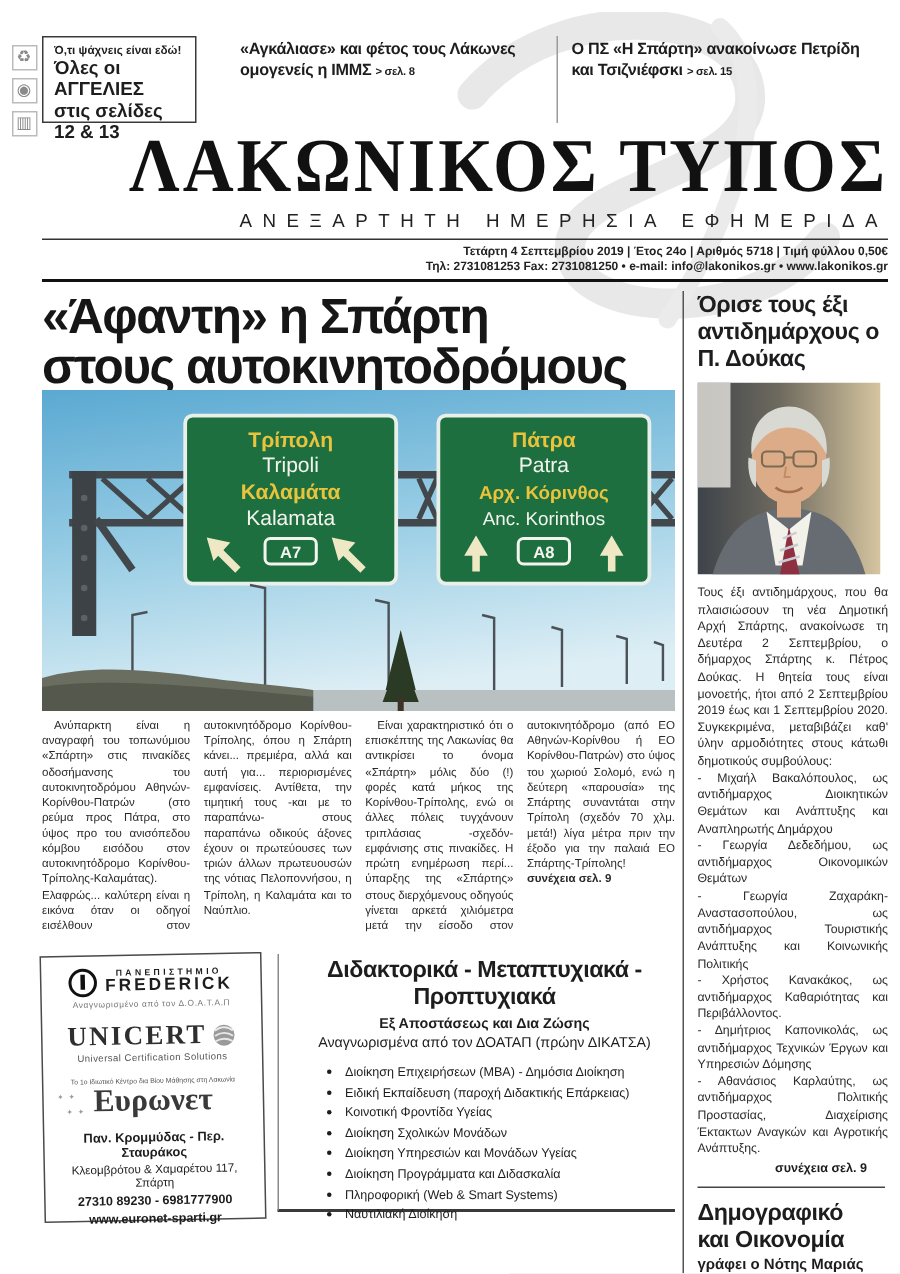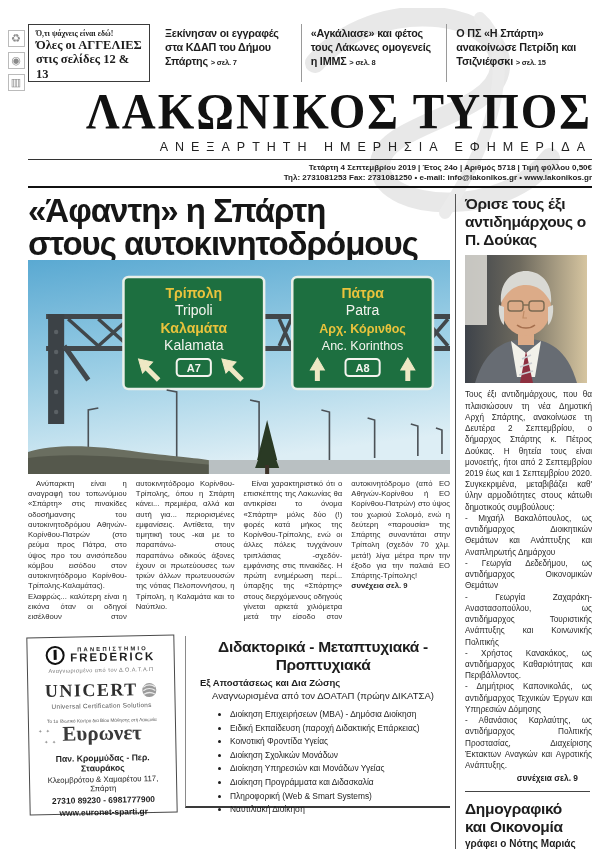--- a/index.html
+++ b/index.html
@@ -11,21 +11,21 @@
   
   .watermark { position:absolute; left:285px; top:8px; z-index:0; opacity:.5; }
   .content { position:relative; z-index:1; }
 
   
   .side-icons { position:absolute; left:6px; top:30px; width:20px; display:flex; flex-direction:column; gap:5px; align-items:center; color:#8a8a8a; z-index:2;}
   .side-icons span { font-size:11px; line-height:1; border:1px solid #bbb; width:15px; height:15px; display:flex; align-items:center; justify-content:center; }
 
   
   .topbar { display:flex; margin:24px 8px 4px 28px; height:58px; }
-  .adbox { border:1.5px solid #3a3a3a; width:122px; padding:4px 7px 2px; margin-right:6px; box-sizing:border-box;font-family:Liberation Serif, serif; }
+  .adbox { border:1.5px solid #3a3a3a; width:103px; padding:4px 7px 2px; margin-right:20px; box-sizing:border-box; }
   .adbox .l1 { font-size:7.8px; font-weight:bold; }
   .adbox .l2, .adbox .l3 { font-size:12.5px; font-weight:bold; line-height:1.15; }
   .teaser { flex:1; padding:2px 9px 0; font-size:10.8px; font-weight:bold; line-height:1.3; letter-spacing:-0.2px; }
   .teaser + .teaser { border-left:1px solid #9a9a9a; }
   .pageref { font-size:7.5px; font-weight:bold; white-space:nowrap; }
 
   
   .masthead { margin:0 8px 0 28px; text-align:right; }
   .masthead h1 { margin:0; font-family:"Liberation Serif","DejaVu Serif",serif; font-weight:bold; font-size:47px; letter-spacing:2px; line-height:1.02; transform:scaleY(1.08); transform-origin:top; color:#111; }
   .masthead .subtitle { font-size:12.5px; letter-spacing:7px; margin-top:6px; color:#222; }
@@ -65,21 +65,21 @@
   .euronet { font-family:"Liberation Serif",serif; font-size:21px; font-weight:bold; color:#3a3a3a; line-height:1; }
   .euronet-wrap::before { content:"✦ ✦"; position:absolute; left:4px; top:9px; font-size:5px; color:#999; letter-spacing:1px; }
   .euronet-wrap::after  { content:"✦ ✦"; position:absolute; left:10px; bottom:0px; font-size:5px; color:#999; letter-spacing:1px; }
   .ad-owners { font-size:8.6px; font-weight:bold; margin-top:9px; }
   .ad-address { font-size:7.8px; margin-top:2px; }
   .ad-phones { font-size:8.4px; font-weight:bold; margin-top:2px; }
   .ad-web { font-size:8.4px; font-weight:bold; margin-top:2px; }
 
   .ad-center { flex:1; border-left:1px solid #8a8a8a; margin-left:9px; padding:2px 4px 8px 14px; border-bottom:2px solid #3a3a3a; height:160px; box-sizing:content-box; }
   .ad-title { font-size:15.5px; font-weight:bold; text-align:center; letter-spacing:-0.3px; }
-  .ad-sub1 { font-size:9.5px; font-weight:bold; margin-top:3px; }
+  .ad-sub1 { font-size:9.5px; font-weight:bold; text-align:center; margin-top:3px; }
   .ad-sub2 { font-size:9.5px; text-align:center; margin-top:2px; }
   .ad-list { margin:7px 0 0; padding-left:30px; font-size:8.4px; line-height:1.62; }
   .ad-list li { margin:0; }
 
   
   .sb-headline { font-size:15.5px; font-weight:bold; line-height:1.15; margin:1px 0 7px; letter-spacing:-0.3px; }
   .portrait { width:122px; height:128px; display:block; }
   .sb-body { font-size:8.2px; line-height:1.37; text-align:justify; white-space:pre-line; margin-top:6px; color:#2a2a2a; }
   .sb-cont { font-size:8.4px; font-weight:bold; text-align:right; padding-right:14px; margin-top:2px; }
   .sb-divider { border:none; border-top:1.5px solid #444; margin:8px 2px 8px 0; }
@@ -102,24 +102,20 @@
     <span>▥</span>
   </div>
 
   <div class="content">
 
     <div class="topbar">
       <div class="adbox">
         <div class="l1">Ό,τι ψάχνεις είναι εδώ!</div>
         <div class="l2">Όλες οι ΑΓΓΕΛΙΕΣ</div>
         <div class="l3">στις σελίδες 12 &amp; 13</div>
-      </div>
-      <div class="teaser">
-        <span>Ξεκίνησαν οι εγγραφές στα ΚΔΑΠ του Δήμου Σπάρτης</span>
-        <span class="pageref">&gt; σελ. 7</span>
       </div>
       <div class="teaser">
         <span>«Αγκάλιασε» και φέτος τους Λάκωνες ομογενείς η ΙΜΜΣ</span>
         <span class="pageref">&gt; σελ. 8</span>
       </div>
       <div class="teaser">
         <span>Ο ΠΣ «Η Σπάρτη» ανακοίνωσε Πετρίδη και Τσιζνιέφσκι</span>
         <span class="pageref">&gt; σελ. 15</span>
       </div>
     </div>

